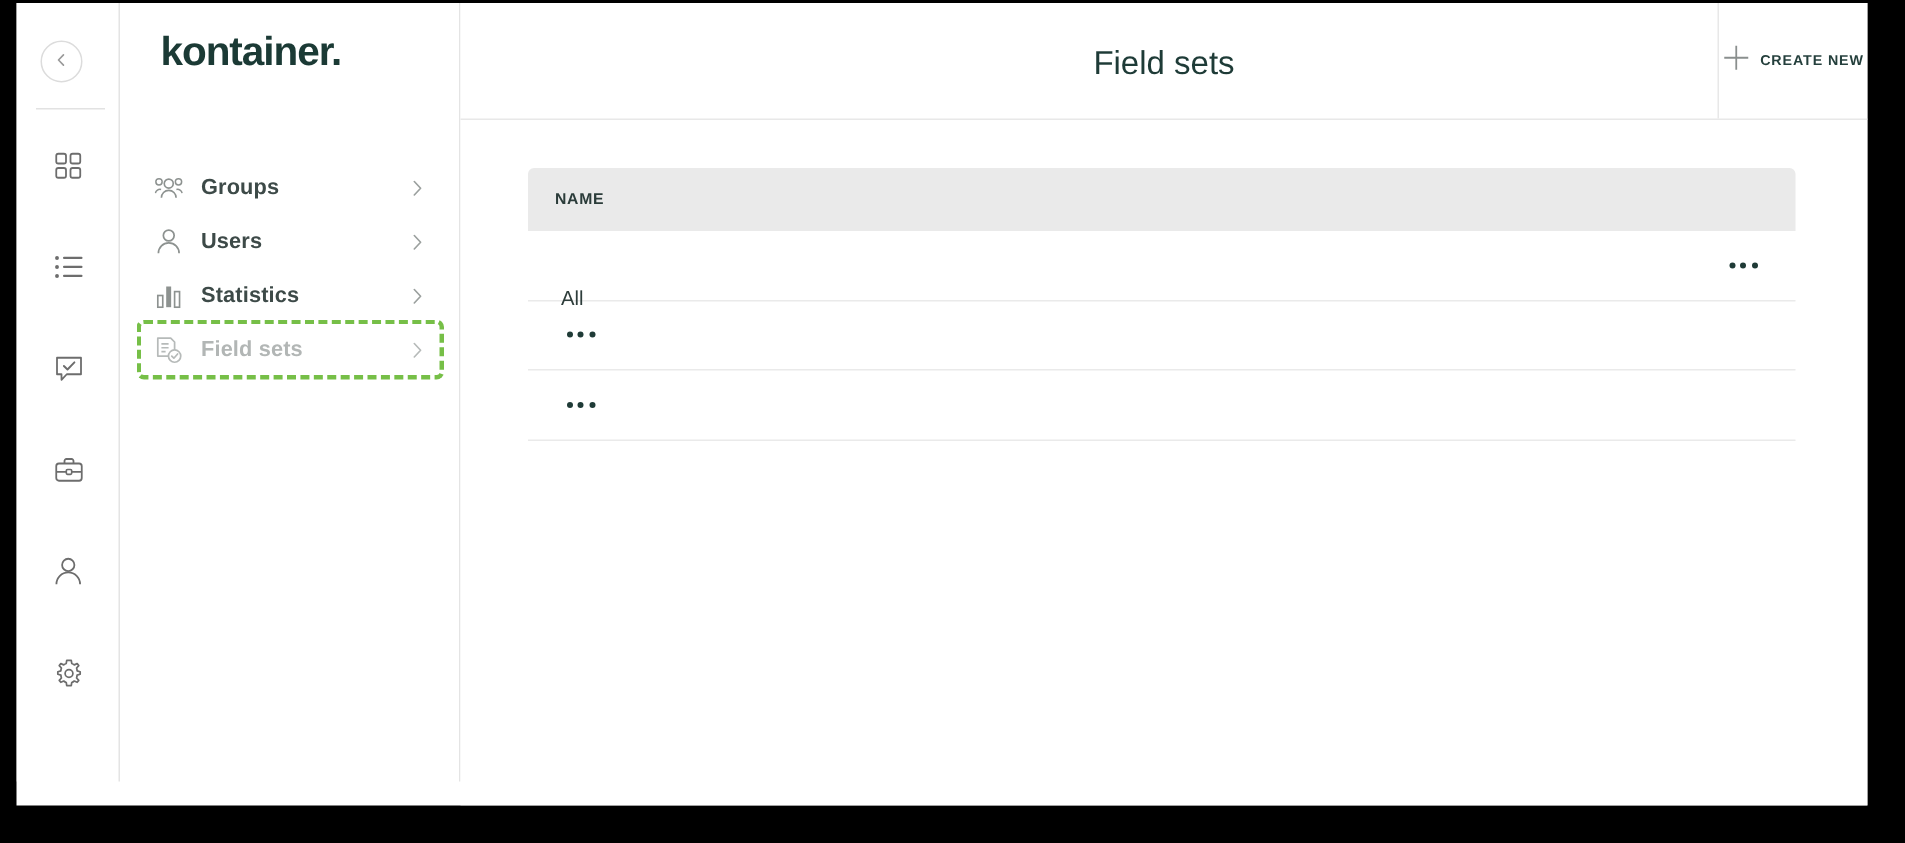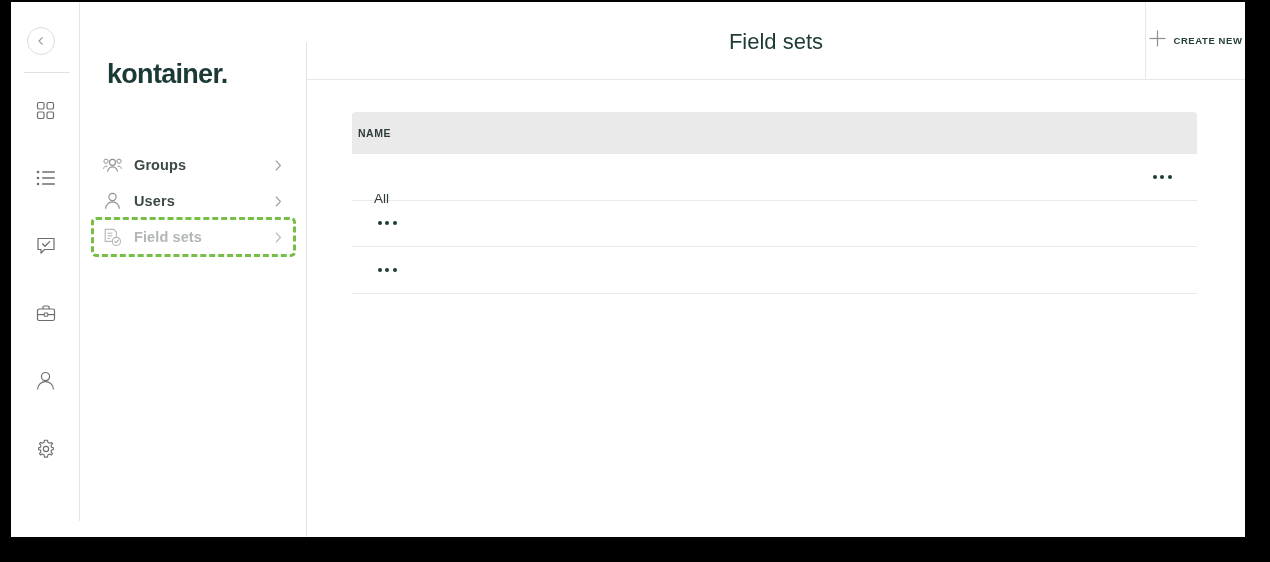--- a/index.html
+++ b/index.html
@@ -70,21 +70,20 @@
   .rail-icon svg { display: block; }
 
   
   #nav-sidebar {
     width: 227px;
     flex: 0 0 227px;
     background: #ffffff;
     border-right: 1px solid #e4e4e4;
     position: relative;
     height: 519px;
-    margin-top: 40px;
   }
 
   #logo {
     position: absolute;
     left: 27px;
     top: 17px;
     font-size: 27px;
     font-weight: 700;
     color: #1b3a35;
     letter-spacing: -0.7px;
@@ -200,21 +199,21 @@
     border-radius: 4px 4px 0 0;
     display: flex;
     align-items: center;
   }
 
   #table-header .col-name {
     font-size: 10.5px;
     font-weight: 700;
     color: #2b3c3a;
     letter-spacing: 0.5px;
-    padding-left: 6px;
+    padding-left: 18px;
   }
 
   .table-row {
     height: 46.5px;
     display: flex;
     align-items: center;
     border-bottom: 1px solid #eaeaea;
     cursor: pointer;
   }
 
@@ -361,20 +360,35 @@
           </svg>
         </span>
         <span class="nav-label">Users</span>
         <span class="nav-chevron">
           <svg width="7" height="11" viewBox="0 0 7 11">
             <path d="M1.2 1 L5.4 5.5 L1.2 10" fill="none" stroke="#9ba09e" stroke-width="1.1" stroke-linecap="round" stroke-linejoin="round"></path>
           </svg>
         </span>
       </div>
 
+      <div class="nav-item">
+        <span class="nav-icon">
+          <svg width="17" height="17" viewBox="0 0 17 17">
+            <rect x="1.2" y="8" width="3.3" height="7.8" fill="none" stroke="#8d9290" stroke-width="1.1"></rect>
+            <rect x="6.8" y="2" width="3.3" height="13.8" fill="#8d9290"></rect>
+            <rect x="12.4" y="5.4" width="3.3" height="10.4" fill="none" stroke="#8d9290" stroke-width="1.1"></rect>
+          </svg>
+        </span>
+        <span class="nav-label">Statistics</span>
+        <span class="nav-chevron">
+          <svg width="7" height="11" viewBox="0 0 7 11">
+            <path d="M1.2 1 L5.4 5.5 L1.2 10" fill="none" stroke="#9ba09e" stroke-width="1.1" stroke-linecap="round" stroke-linejoin="round"></path>
+          </svg>
+        </span>
+      </div>
 
       <div class="nav-item dimmed highlighted">
         <span class="nav-icon">
           <svg width="19" height="19" viewBox="0 0 19 19">
             <path d="M2.2 1.4 h8.6 l2.6 2.6 v9.4 h-11.2 z" fill="none" stroke="#b6bab9" stroke-width="1.15" stroke-linejoin="round"></path>
             <line x1="4.6" y1="5.2" x2="9.4" y2="5.2" stroke="#b6bab9" stroke-width="1.1"></line>
             <line x1="4.6" y1="7.8" x2="9.4" y2="7.8" stroke="#b6bab9" stroke-width="1.1"></line>
             <line x1="4.6" y1="10.4" x2="7.4" y2="10.4" stroke="#b6bab9" stroke-width="1.1"></line>
             <circle cx="13.4" cy="13.4" r="4.1" fill="#ffffff" stroke="#b6bab9" stroke-width="1.15"></circle>
             <path d="M11.5 13.4 L12.9 14.8 L15.4 12" fill="none" stroke="#b6bab9" stroke-width="1.15" stroke-linecap="round" stroke-linejoin="round"></path>

